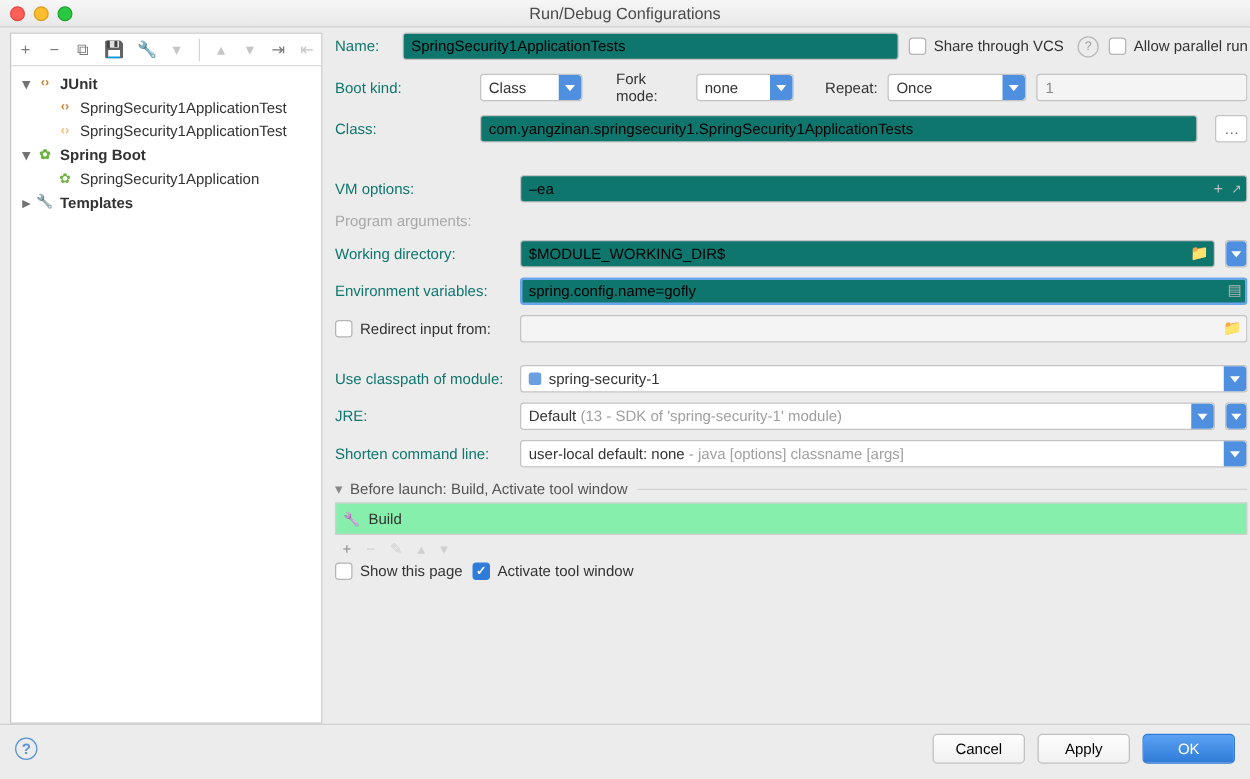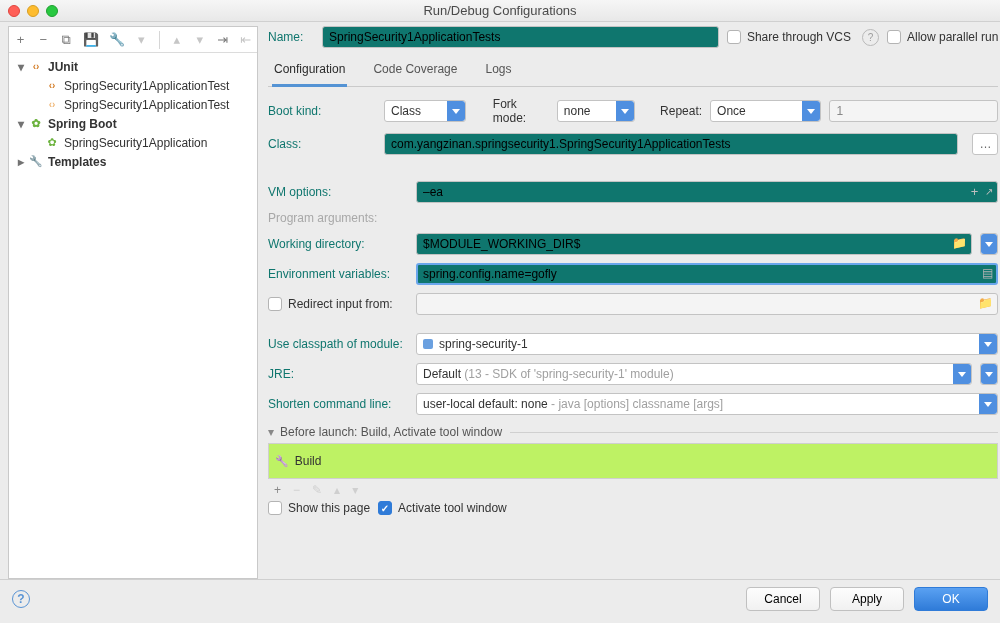--- a/index.html
+++ b/index.html
@@ -68,21 +68,21 @@
 .iwrap input { width: 100%; padding-right: 34px; }
 .iwrap .r1 { position: absolute; right: 20px; top: 3px; color: #bfbfbf; font-size: 13px; cursor: pointer; }
 .iwrap .r2 { position: absolute; right: 5px; top: 5px; color: #bfbfbf; font-size: 10px; cursor: pointer; }
 .iwrap .ricon { position: absolute; right: 5px; top: 3px; color: #b4b4b4; font-size: 12px; cursor: pointer; }
 
 .iwrap.focus input { border: 2px solid #6aa6ec; padding: 0 28px 0 5px; }
 
 .before { margin-top: 10px; }
 .before .hdr { display: flex; align-items: center; color: #555; font-size: 12px; margin-bottom: 4px; }
 .before .hdr .ln { flex: 1; height: 1px; background: #d0d0d0; margin-left: 8px; }
-.before .list { border: 1px solid #cfcfcf; background: #bef264; height: 36px; display: flex; align-items: center; padding-left: 6px; }
+.before .list { border: 1px solid #cfcfcf; background: #86efac; height: 26px; display: flex; align-items: center; padding-left: 6px; }
 .before .list::before { content: "🔧"; font-size: 11px; margin-right: 6px; filter: hue-rotate(90deg); }
 .before .tb { display: flex; gap: 12px; padding: 4px 6px; color: #888; }
 .before .tb .dis { color: #cfcfcf; }
 
 
 .footer { height: 38px; border-top: 1px solid #cfcfcf; display: flex; align-items: center; padding: 0 12px; }
 .help { width: 18px; height: 18px; border-radius: 50%; border: 1.5px solid #5a94d4; color: #5a94d4; display: flex; align-items: center; justify-content: center; font-weight: bold; cursor: pointer; }
 .btns { margin-left: auto; display: flex; gap: 10px; }
 .btn { min-width: 74px; height: 24px; border-radius: 4px; border: 1px solid #c0c0c0; background: linear-gradient(#fdfdfd,#f1f1f1); cursor: pointer; padding: 0 14px; }
 .btn.primary { background: linear-gradient(#5aa1f2,#2f7bd8); color: #fff; border-color: #2f7bd8; }
@@ -163,25 +163,20 @@
           <span class="box"></span>
           <span>Share through VCS</span>
         </label>
       <span class="qicon">?</span>
       <label class="chk">
           <span class="box"></span>
           <span>Allow parallel run</span>
         </label>
     </div>
 
-    <div class="tabs">
-      <div class="tab active">Configuration</div>
-      <div class="tab">Code Coverage</div>
-      <div class="tab">Logs</div>
-    </div>
 
     <div class="mainbody">
       <div class="row">
         <span class="lbl" style="min-width:108px">Boot kind:</span>
         <div class="sel" style="width:88px">
             <span>Class</span>
             <span class="arrow"></span>
           </div>
         <span style="width:12px"></span>
         <span>Fork mode:</span>

